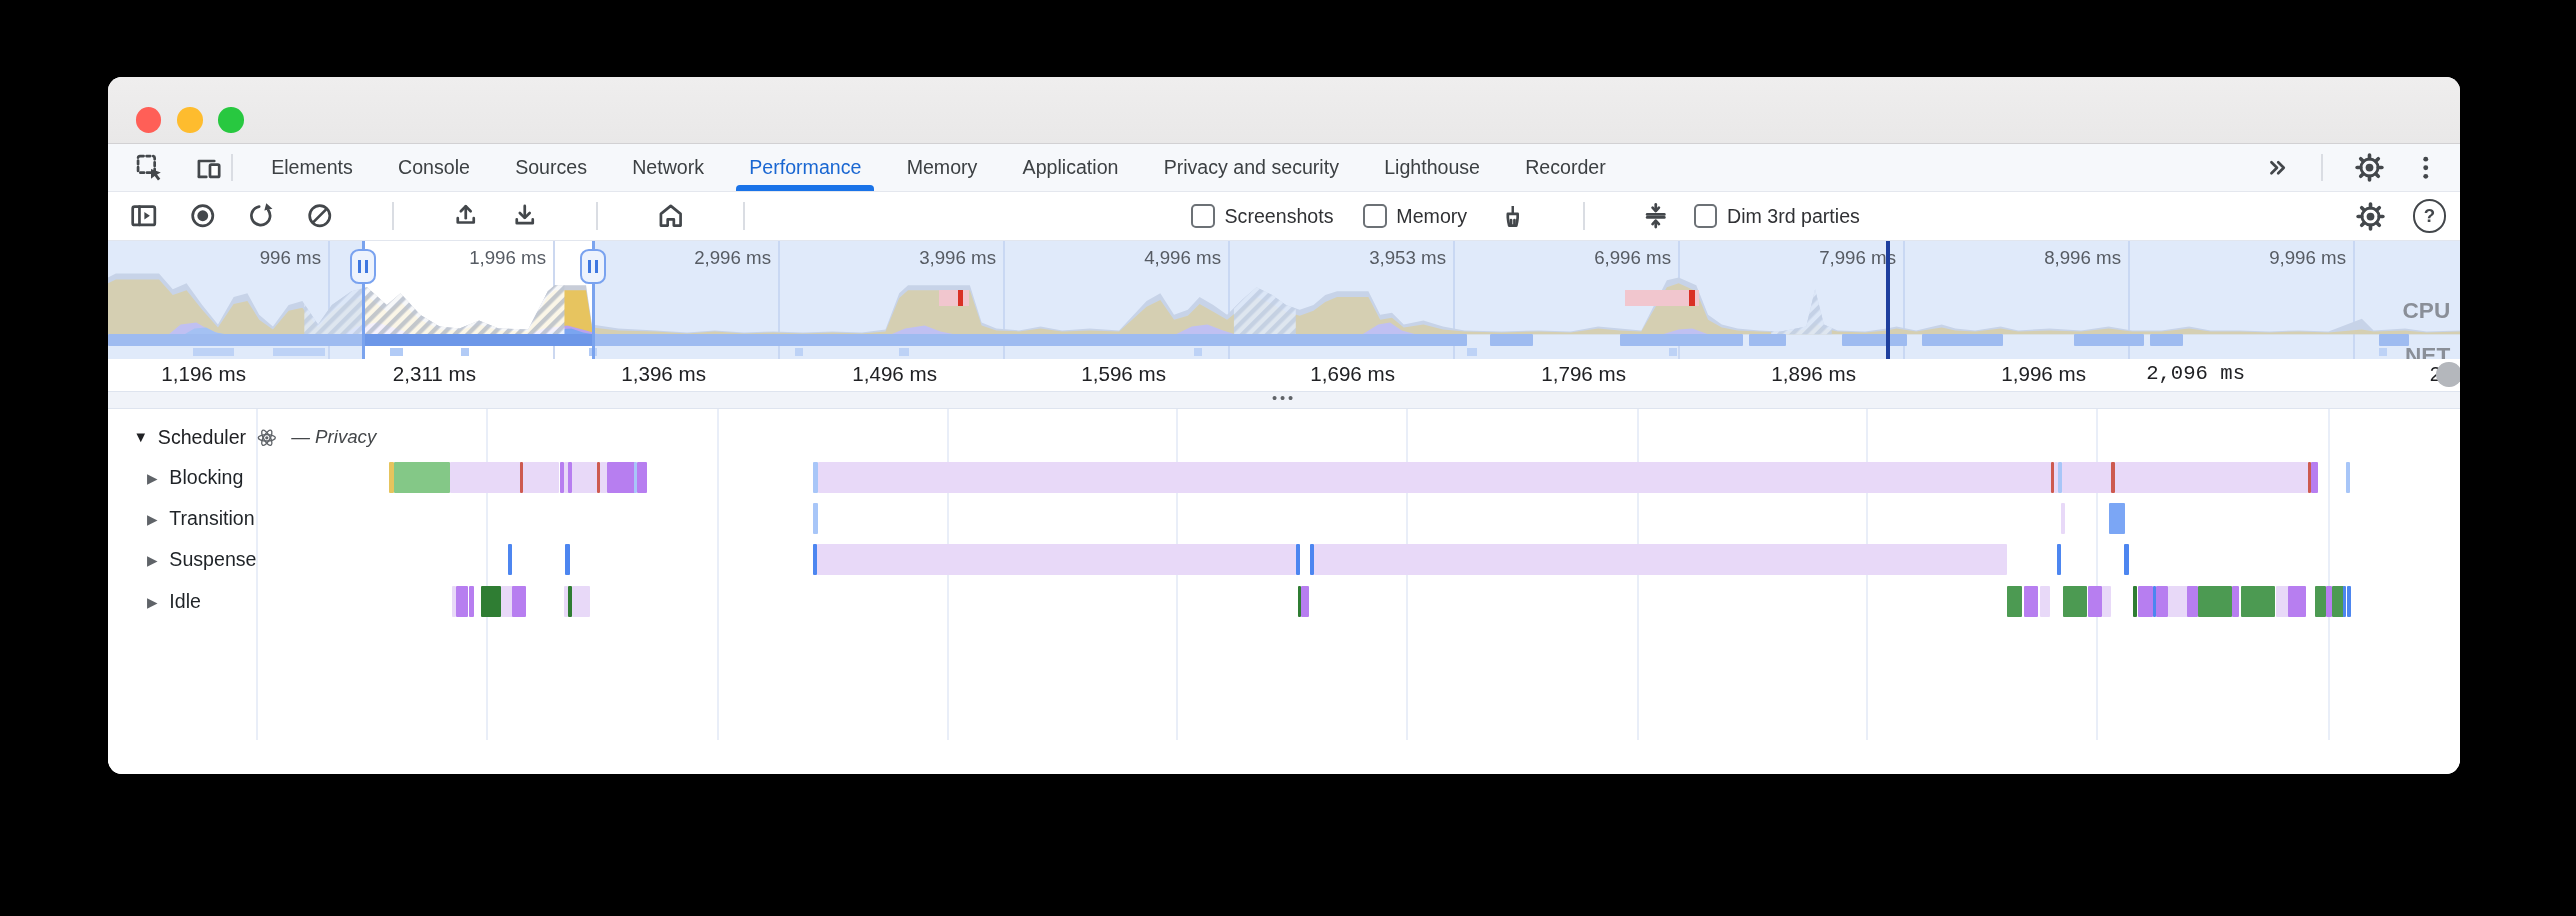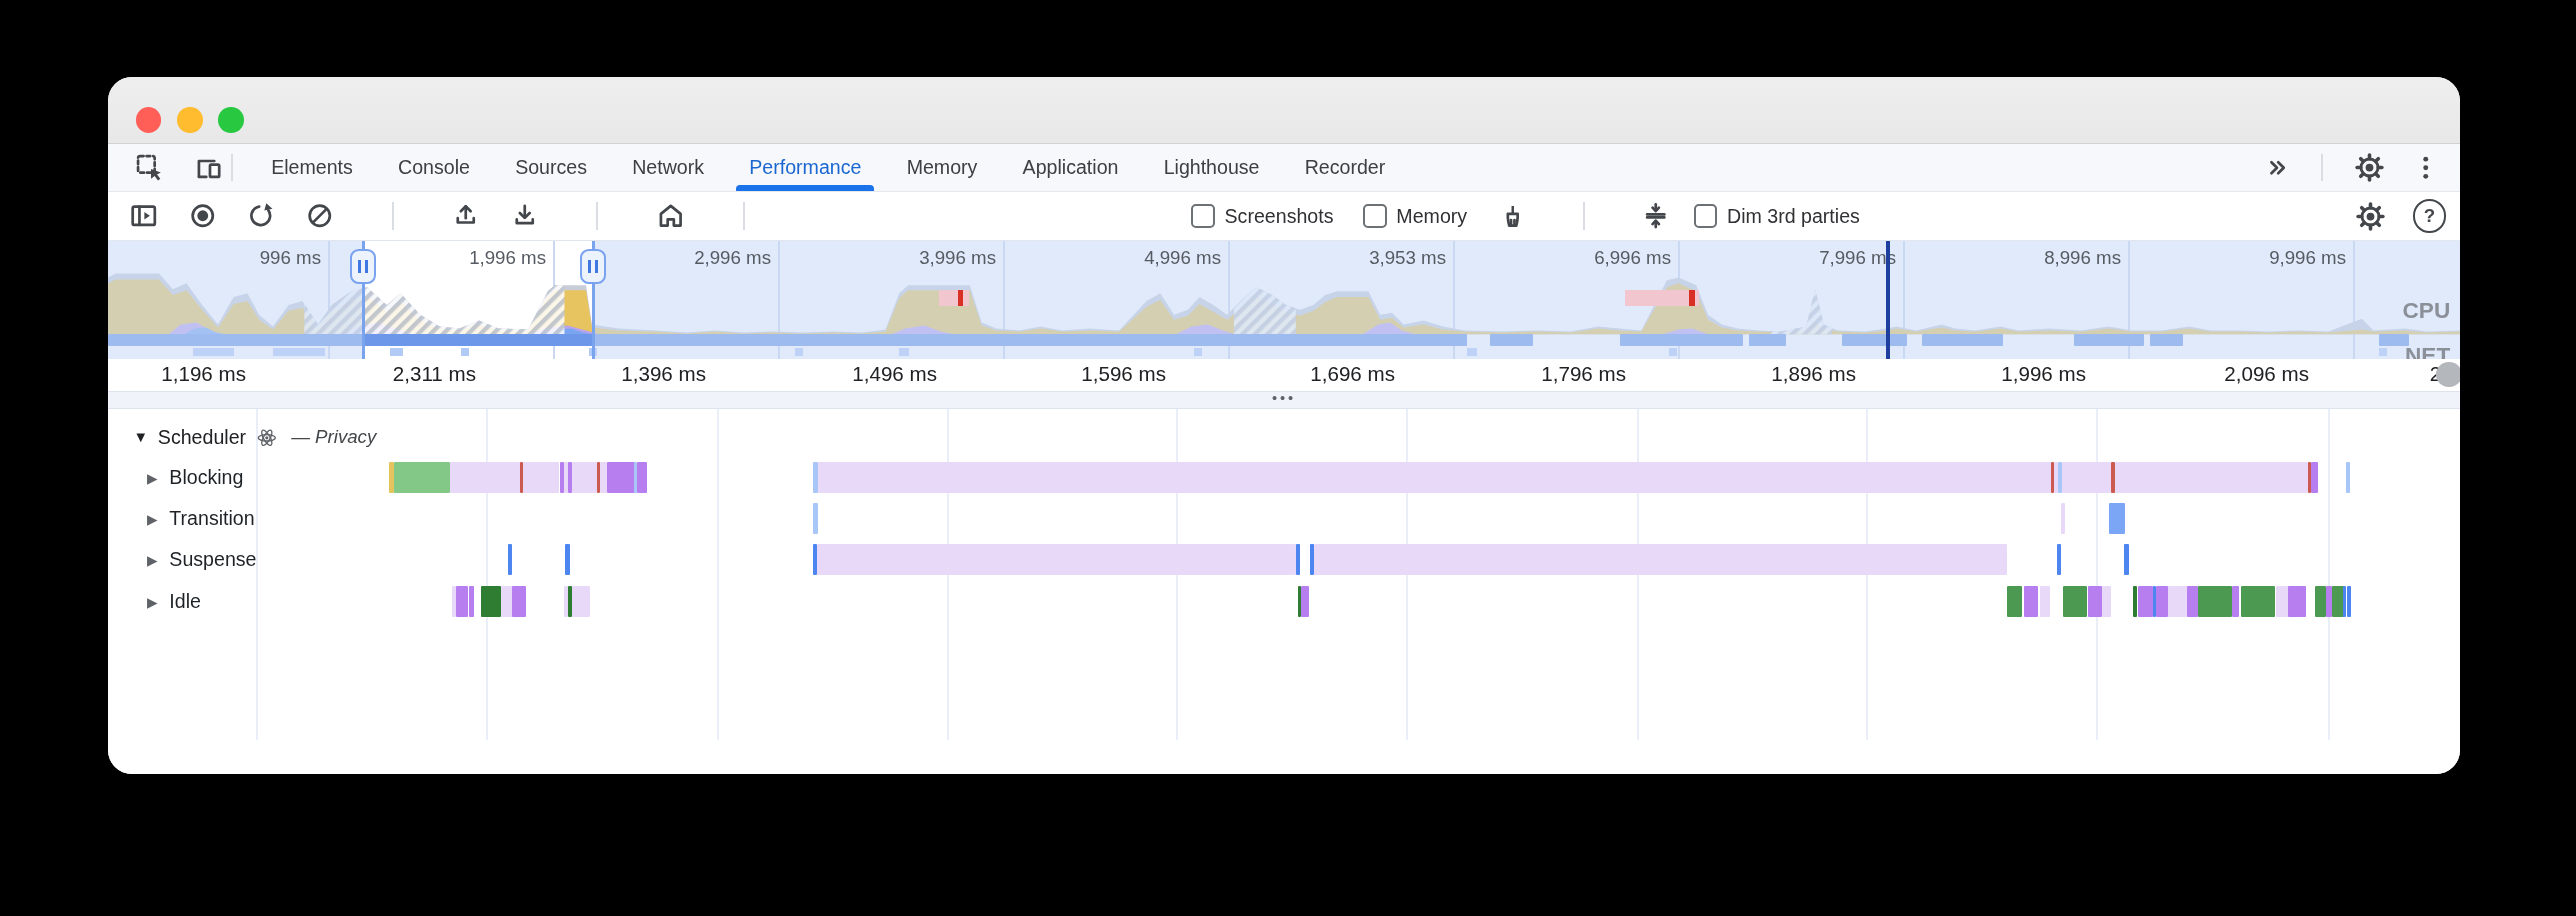--- a/index.html
+++ b/index.html
@@ -1,20 +1,20 @@
 <!DOCTYPE html>
 <html><head>
 <meta charset="utf-8">
 <style>
   html,body{margin:0;padding:0;background:#000;}
   body{width:2576px;height:917px;position:relative;overflow:hidden;
        font-family:"Liberation Sans","DejaVu Sans",sans-serif;
        -webkit-font-smoothing:antialiased;}
   .window{position:absolute;left:108px;top:77px;width:2352px;height:697px;
-          background:#fff;border-radius:24px;overflow:hidden;
+          background:#fff;border-radius:14px;overflow:hidden;
           box-shadow:0 23.6px 69px rgba(0,0,0,.55);}
   
   .titlebar{position:absolute;left:0;top:0;width:100%;height:66px;
             background:linear-gradient(#efeeee,#e9e8e8);border-bottom:1px solid #d2d1d3;}
   .light{position:absolute;top:30px;width:25.5px;height:25.5px;border-radius:50%;}
   
   .tabbar{position:absolute;left:0;top:67px;width:100%;height:47px;background:#f6f8fb;
           border-bottom:1px solid #e4e7ee;display:flex;align-items:center;}
   .tb-icons{display:flex;align-items:center;gap:25.5px;padding-left:25.5px;}
   .tbsep{width:2px;height:27.5px;background:#dadde3;margin:0 5.9px;}
@@ -103,20 +103,21 @@
     </div>
     <div class="tbsep"></div>
     <div class="tabs">
         <div class="tab">Elements</div>
         <div class="tab">Console</div>
         <div class="tab">Sources</div>
         <div class="tab">Network</div>
         <div class="tab active">Performance</div>
         <div class="tab">Memory</div>
         <div class="tab">Application</div>
+        <div class="tab">Privacy and security</div>
         <div class="tab">Lighthouse</div>
         <div class="tab">Recorder</div>
       </div>
     <div class="tab-right">
       <span class="icon-btn">
         <svg width="29.5" height="29.5" viewBox="0 0 24 24">
           <polyline points="8.5,7.5 13,12 8.5,16.5"></polyline>
           <polyline points="14,7.5 18.5,12 14,16.5"></polyline>
         </svg>
       </span>
@@ -347,21 +348,21 @@
     <span class="scroll-dot" style="left:2328px"></span>
   <div class="ruler-label" style="left: -98px; width: 236px;">1,196 ms</div>
       <div class="ruler-label" style="left: 132px; width: 236px;">2,311 ms</div>
       <div class="ruler-label" style="left: 362px; width: 236px;">1,396 ms</div>
       <div class="ruler-label" style="left: 593px; width: 236px;">1,496 ms</div>
       <div class="ruler-label" style="left: 822px; width: 236px;">1,596 ms</div>
       <div class="ruler-label" style="left: 1051px; width: 236px;">1,696 ms</div>
       <div class="ruler-label" style="left: 1282px; width: 236px;">1,796 ms</div>
       <div class="ruler-label" style="left: 1512px; width: 236px;">1,896 ms</div>
       <div class="ruler-label" style="left: 1742px; width: 236px;">1,996 ms</div>
-      <div class="ruler-label" style="left: 1965px; width: 236px;">2,096 ms</div>
+      <div class="ruler-label" style="left: 1901px; width: 236px; font-family: Liberation Mono, monospace;">2,096 ms</div>
     </div>
 
   <div class="divider">
     <span>•••</span>
   </div>
 
   <div class="tracks">
     <div class="trk-header">
       <span class="tri">▼</span>
       <span>Scheduler</span>

